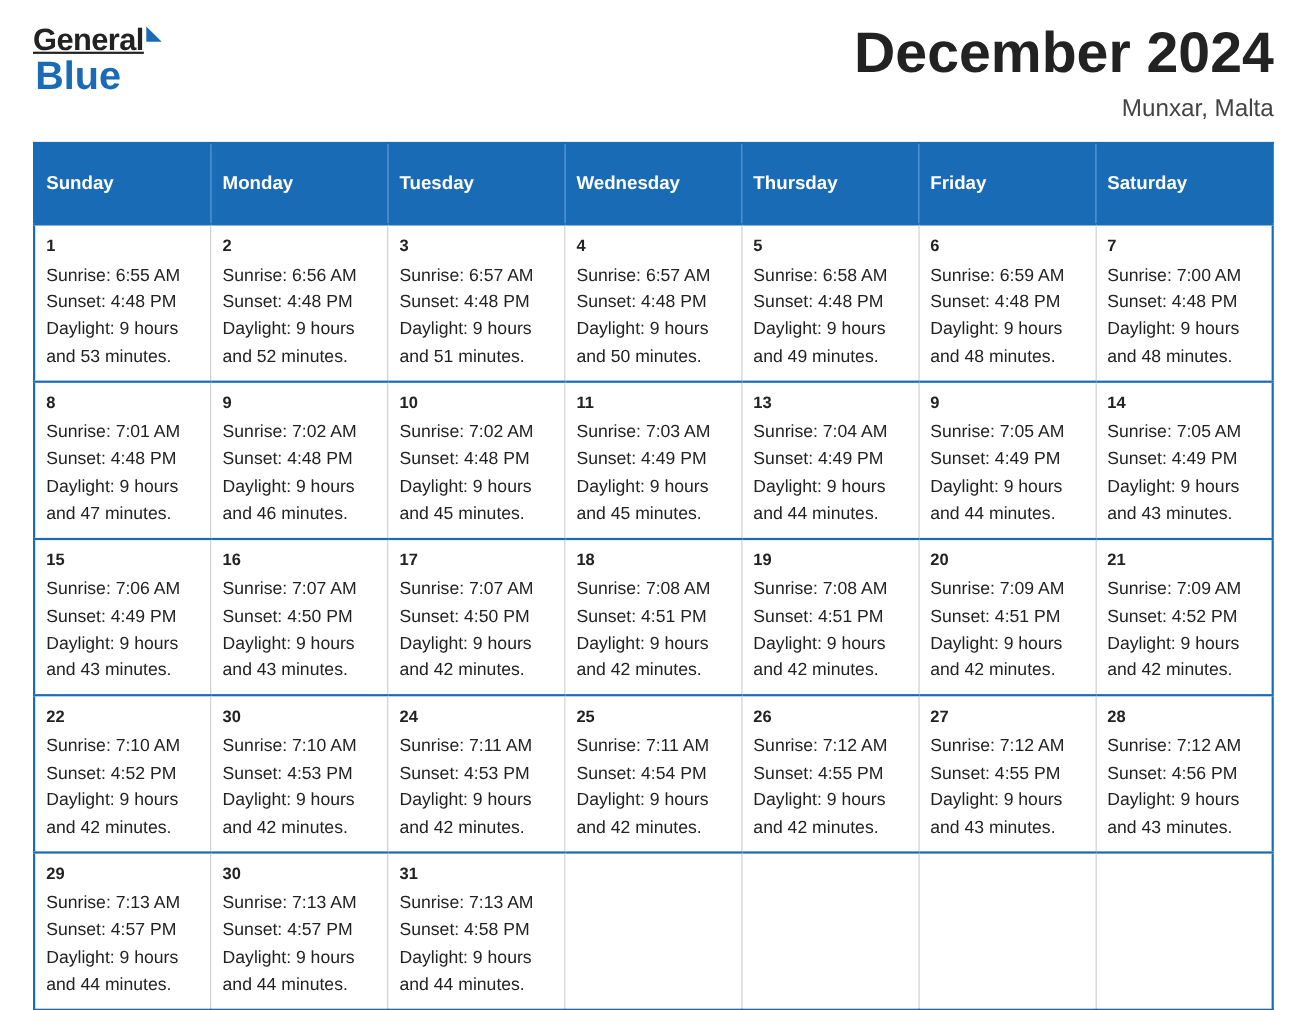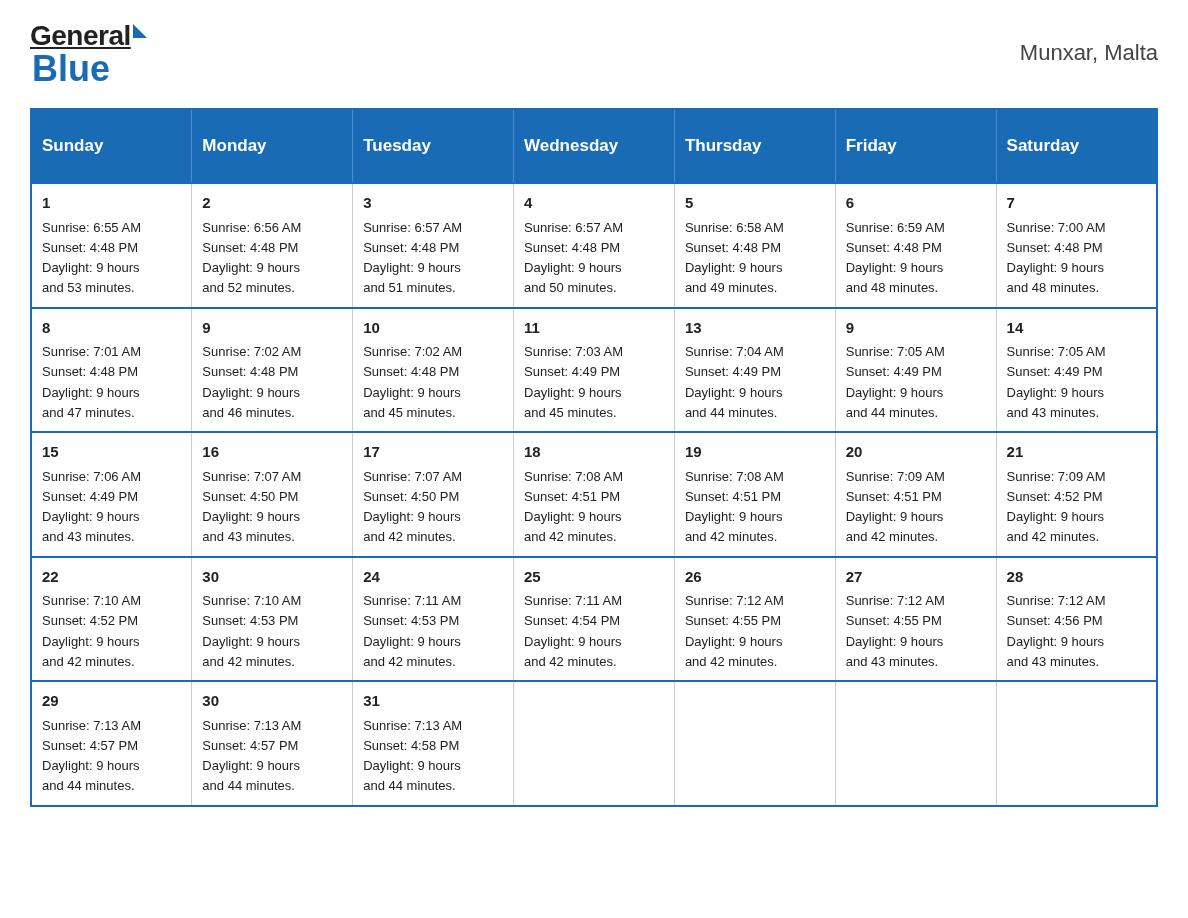--- a/index.html
+++ b/index.html
@@ -54,21 +54,21 @@
     }
     .month-title {
       font-size: 52px;
       font-weight: bold;
       color: #222;
       line-height: 1.1;
     }
     .location {
       font-size: 22px;
       color: #444;
-      margin-top: 20px;
+      margin-top: 8px;
       text-align: right;
     }
     .calendar {
       width: 100%;
       border-collapse: collapse;
       border: 2px solid #1a6bb5;
     }
     .calendar thead tr th {
       background-color: #1a6bb5;
       color: #fff;
@@ -95,39 +95,40 @@
       border-right: none;
     }
     .day-num {
       font-size: 15px;
       font-weight: bold;
       display: block;
       margin-bottom: 3px;
     }
     .day-info {
       color: #222;
-      font-size: 13px;
+      font-size: 16px;
       line-height: 1.55;
     }
     .empty-cell {
       background: #fff;
     }
   </style>
 </head>
 <body>
 
 <div class="header">
   <div class="logo">
     <div class="logo-top">
       <span class="logo-general">General</span>
       <div class="logo-triangle"></div>
     </div>
     <span class="logo-blue">Blue</span>
   </div>
   <div class="title-block">
+    <div class="month-title">December 2024</div>
     <div class="location">Munxar, Malta</div>
   </div>
 </div>
 
 <table class="calendar">
   <thead>
     <tr>
     <th>Sunday</th>
         <th>Monday</th>
         <th>Tuesday</th>

